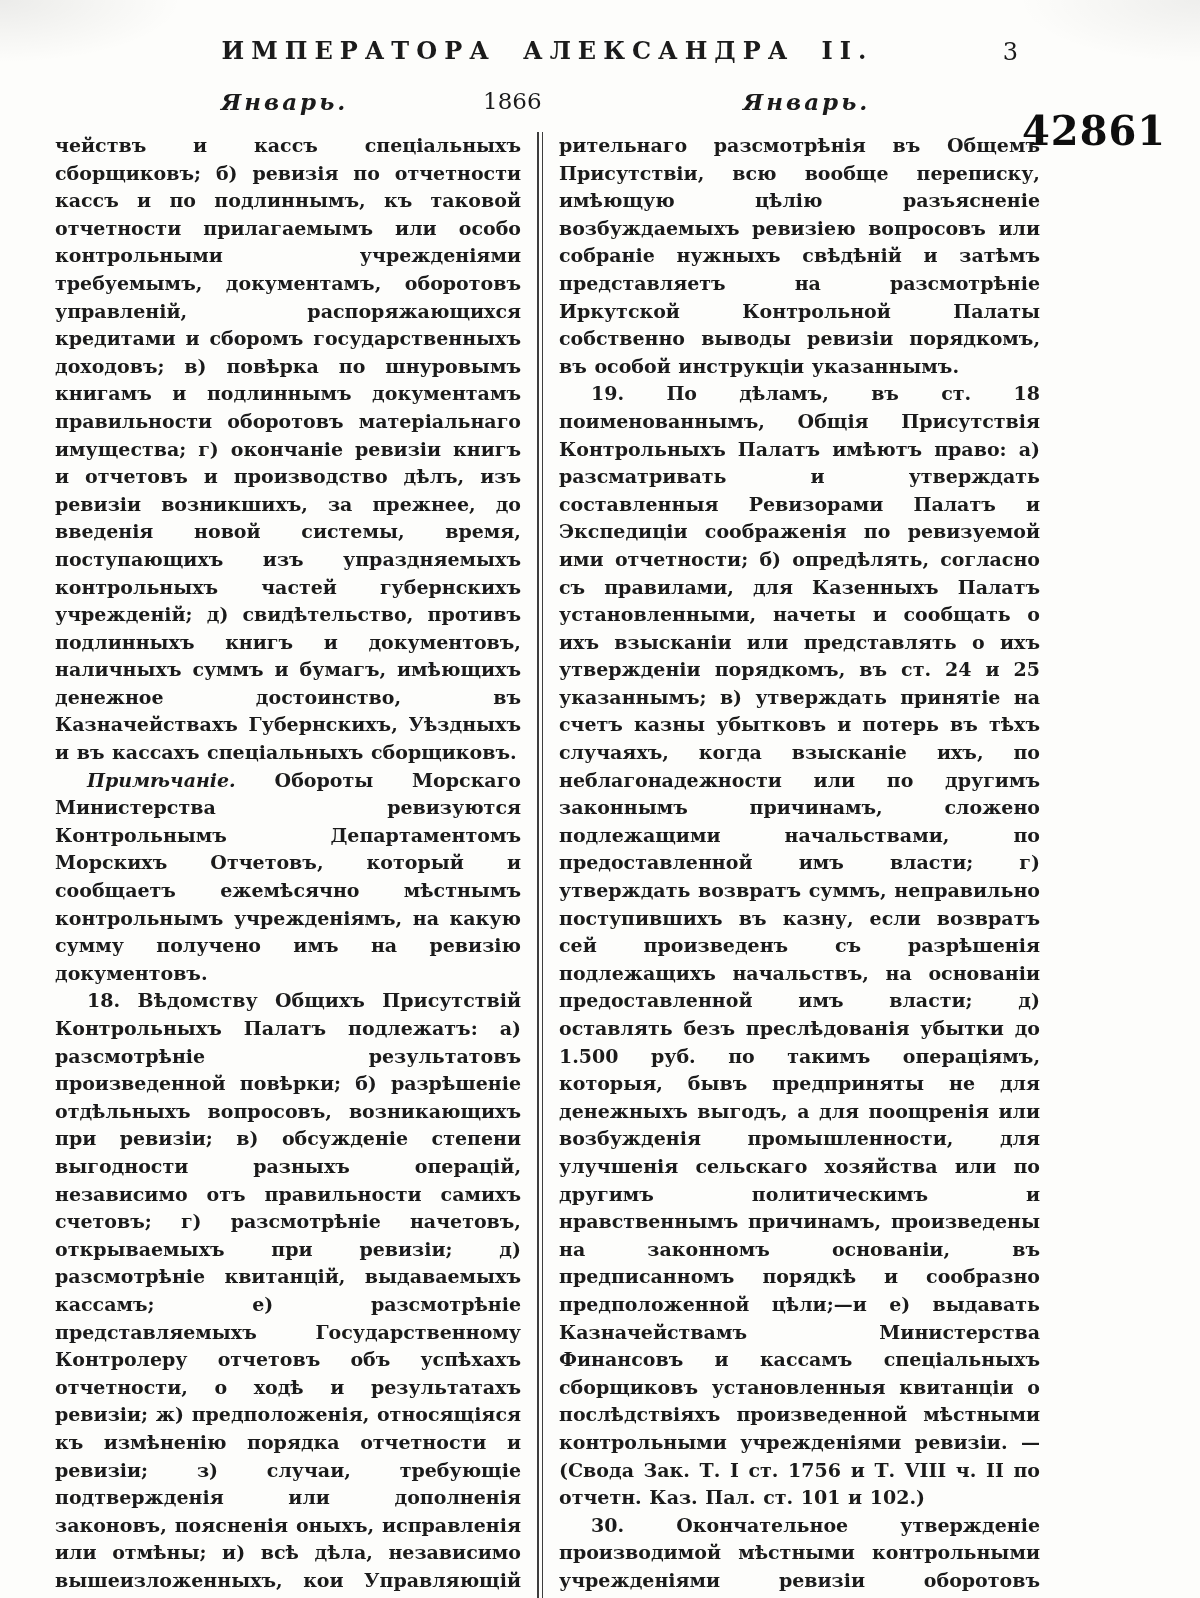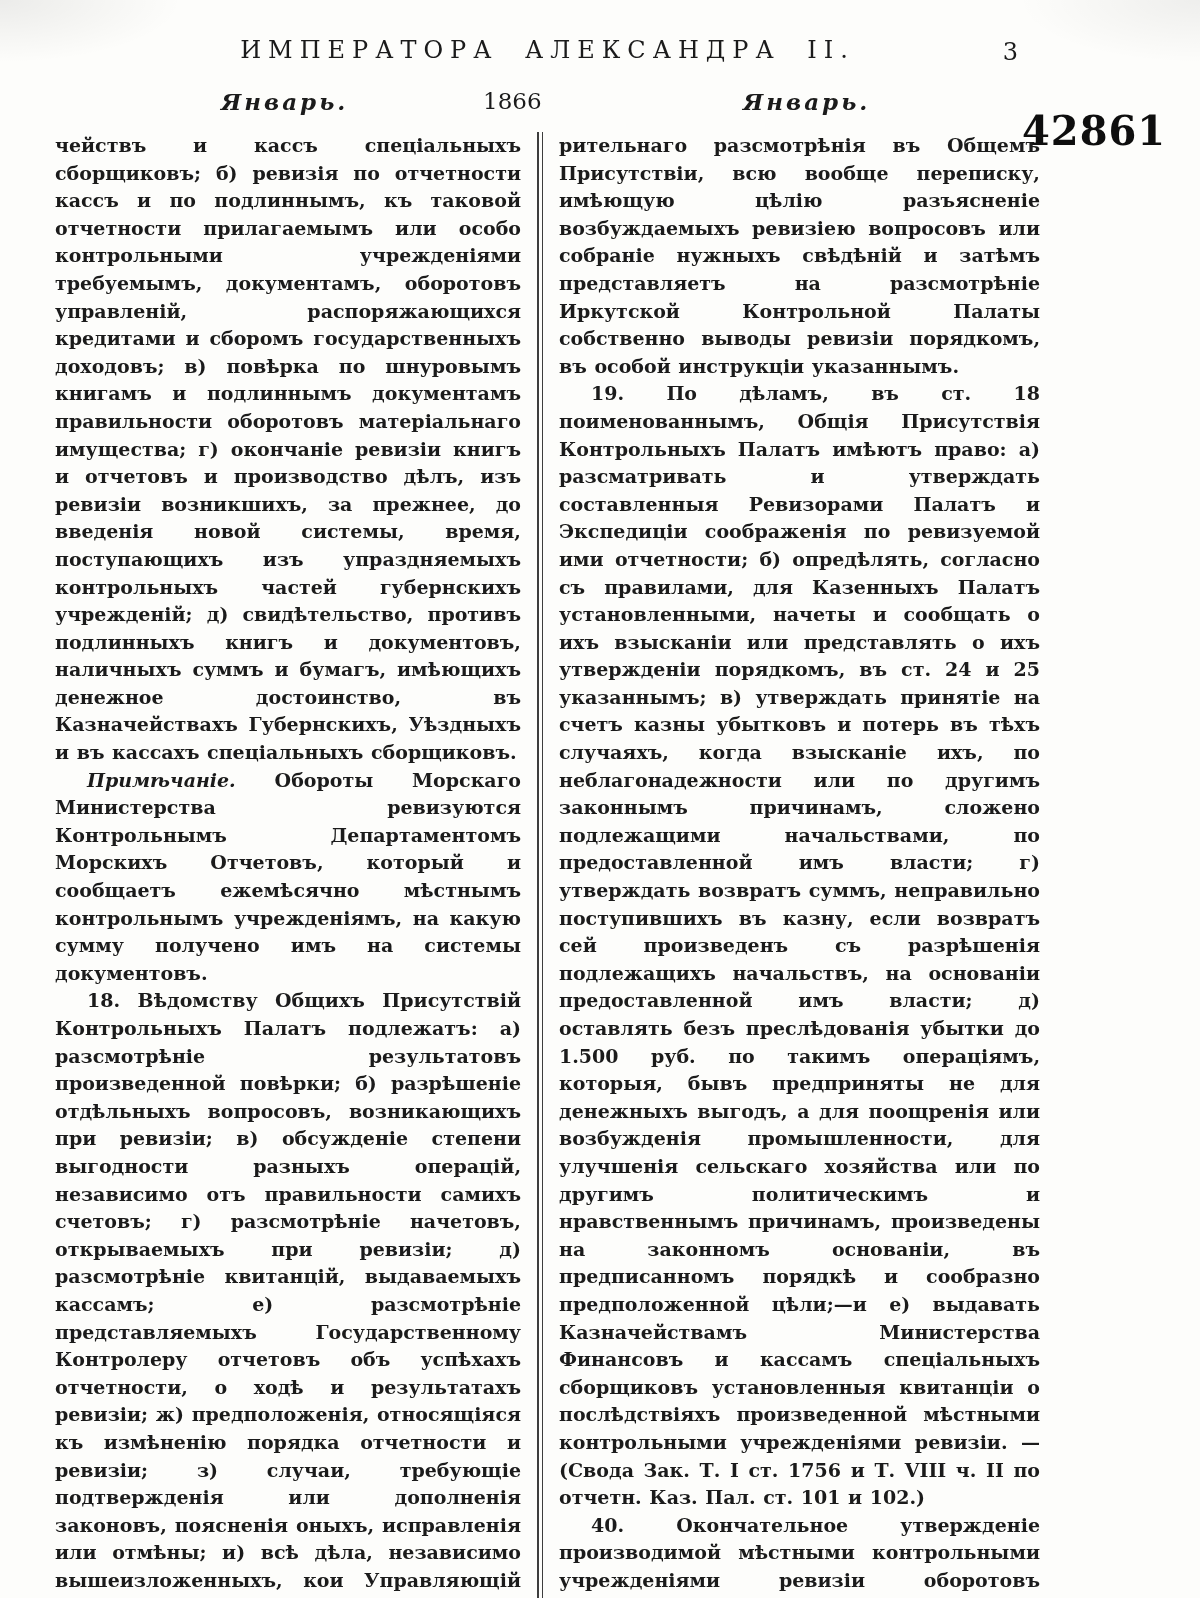--- a/index.html
+++ b/index.html
@@ -25,21 +25,21 @@
     left: 55px;
     top: 36px;
     width: 985px;
   }
   .header-line {
     position: relative;
     text-align: center;
     height: 36px;
   }
   .title {
-    font-weight: normal;
+    font-weight: bold;
     font-size: 24px;
     letter-spacing: 7px;
     word-spacing: 12px;
     white-space: nowrap;
   }
   .pagenum {
     position: absolute;
     right: 22px;
     top: 2px;
     font-size: 24px;
@@ -112,29 +112,29 @@
     <div class="dateline">
       <span class="m1">Январь.</span>
       <span class="yr">1866</span>
       <span class="m2">Январь.</span>
     </div>
 
     <div class="columns">
 
       <div class="col left">
         <p>чействъ и кассъ спеціальныхъ сборщиковъ; б) ревизія по отчетности кассъ и по подлиннымъ, къ таковой отчетности прилагаемымъ или особо контрольными учрежденіями требуемымъ, документамъ, оборотовъ управленій, распоряжающихся кредитами и сборомъ государственныхъ доходовъ; в) повѣрка по шнуровымъ книгамъ и подлиннымъ документамъ правильности оборотовъ матеріальнаго имущества; г) окончаніе ревизіи книгъ и отчетовъ и производство дѣлъ, изъ ревизіи возникшихъ, за прежнее, до введенія новой системы, время, поступающихъ изъ упраздняемыхъ контрольныхъ частей губернскихъ учрежденій; д) свидѣтельство, противъ подлинныхъ книгъ и документовъ, наличныхъ суммъ и бумагъ, имѣющихъ денежное достоинство, въ Казначействахъ Губернскихъ, Уѣздныхъ и въ кассахъ спеціальныхъ сборщиковъ.</p>
-        <p class="indent"><span class="note-label">Примѣчаніе.</span> <span>Обороты Морскаго Министерства ревизуются Контрольнымъ Департаментомъ Морскихъ Отчетовъ, который и сообщаетъ ежемѣсячно мѣстнымъ контрольнымъ учрежденіямъ, на какую сумму получено имъ на системы документовъ.</span></p>
+        <p class="indent"><span class="note-label">Примѣчаніе.</span> <span>Обороты Морскаго Министерства ревизуются Контрольнымъ Департаментомъ Морскихъ Отчетовъ, который и сообщаетъ ежемѣсячно мѣстнымъ контрольнымъ учрежденіямъ, на какую сумму получено имъ на ревизію документовъ.</span></p>
         <p class="indent"><span class="art-num">18.</span> <span>Вѣдомству Общихъ Присутствій Контрольныхъ Палатъ подлежатъ: а) разсмотрѣніе результатовъ произведенной повѣрки; б) разрѣшеніе отдѣльныхъ вопросовъ, возникающихъ при ревизіи; в) обсужденіе степени выгодности разныхъ операцій, независимо отъ правильности самихъ счетовъ; г) разсмотрѣніе начетовъ, открываемыхъ при ревизіи; д) разсмотрѣніе квитанцій, выдаваемыхъ кассамъ; е) разсмотрѣніе представляемыхъ Государственному Контролеру отчетовъ объ успѣхахъ отчетности, о ходѣ и результатахъ ревизіи; ж) предположенія, относящіяся къ измѣненію порядка отчетности и ревизіи; з) случаи, требующіе подтвержденія или дополненія законовъ, поясненія оныхъ, исправленія или отмѣны; и) всѣ дѣла, независимо вышеизложенныхъ, кои Управляющій признаетъ полезнымъ передать обсужденію Общаго Присутствія.—(Свода Зак. Т. I ст. 1755.)</span></p>
 
       </div>
 
       <div class="divider"></div>
 
       <div class="col right">
         <p>рительнаго разсмотрѣнія въ Общемъ Присутствіи, всю вообще переписку, имѣющую цѣлію разъясненіе возбуждаемыхъ ревизіею вопросовъ или собраніе нужныхъ свѣдѣній и затѣмъ представляетъ на разсмотрѣніе Иркутской Контрольной Палаты собственно выводы ревизіи порядкомъ, въ особой инструкціи указаннымъ.</p>
         <p class="indent"><span class="art-num">19.</span> <span>По дѣламъ, въ ст. 18 поименованнымъ, Общія Присутствія Контрольныхъ Палатъ имѣютъ право: а) разсматривать и утверждать составленныя Ревизорами Палатъ и Экспедиціи соображенія по ревизуемой ими отчетности; б) опредѣлять, согласно съ правилами, для Казенныхъ Палатъ установленными, начеты и сообщать о ихъ взысканіи или представлять о ихъ утвержденіи порядкомъ, въ ст. 24 и 25 указаннымъ; в) утверждать принятіе на счетъ казны убытковъ и потерь въ тѣхъ случаяхъ, когда взысканіе ихъ, по неблагонадежности или по другимъ законнымъ причинамъ, сложено подлежащими начальствами, по предоставленной имъ власти; г) утверждать возвратъ суммъ, неправильно поступившихъ въ казну, если возвратъ сей произведенъ съ разрѣшенія подлежащихъ начальствъ, на основаніи предоставленной имъ власти; д) оставлять безъ преслѣдованія убытки до 1.500 руб. по такимъ операціямъ, которыя, бывъ предприняты не для денежныхъ выгодъ, а для поощренія или возбужденія промышленности, для улучшенія сельскаго хозяйства или по другимъ политическимъ и нравственнымъ причинамъ, произведены на законномъ основаніи, въ предписанномъ порядкѣ и сообразно предположенной цѣли;—и е) выдавать Казначействамъ Министерства Финансовъ и кассамъ спеціальныхъ сборщиковъ установленныя квитанціи о послѣдствіяхъ произведенной мѣстными контрольными учрежденіями ревизіи. — (Свода Зак. Т. I ст. 1756 и Т. VIII ч. II по отчетн. Каз. Пал. ст. 101 и 102.)</span></p>
-        <p class="indent"><span class="art-num">40.</span> <span>Окончательное утвержденіе производимой мѣстными контрольными учрежденіями ревизіи оборотовъ управленій, распоряжающихся кредитами и сборомъ государственныхъ доходовъ, а равно разсмотрѣніе возбуждаемыхъ ими вопросовъ законодательныхъ, подлежитъ вѣдѣнію</span></p>
+        <p class="indent"><span class="art-num">30.</span> <span>Окончательное утвержденіе производимой мѣстными контрольными учрежденіями ревизіи оборотовъ управленій, распоряжающихся кредитами и сборомъ государственныхъ доходовъ, а равно разсмотрѣніе возбуждаемыхъ ими вопросовъ законодательныхъ, подлежитъ вѣдѣнію</span></p>
 
       </div>
 
     </div>
   </div>
 </div>
 
 </body></html>

